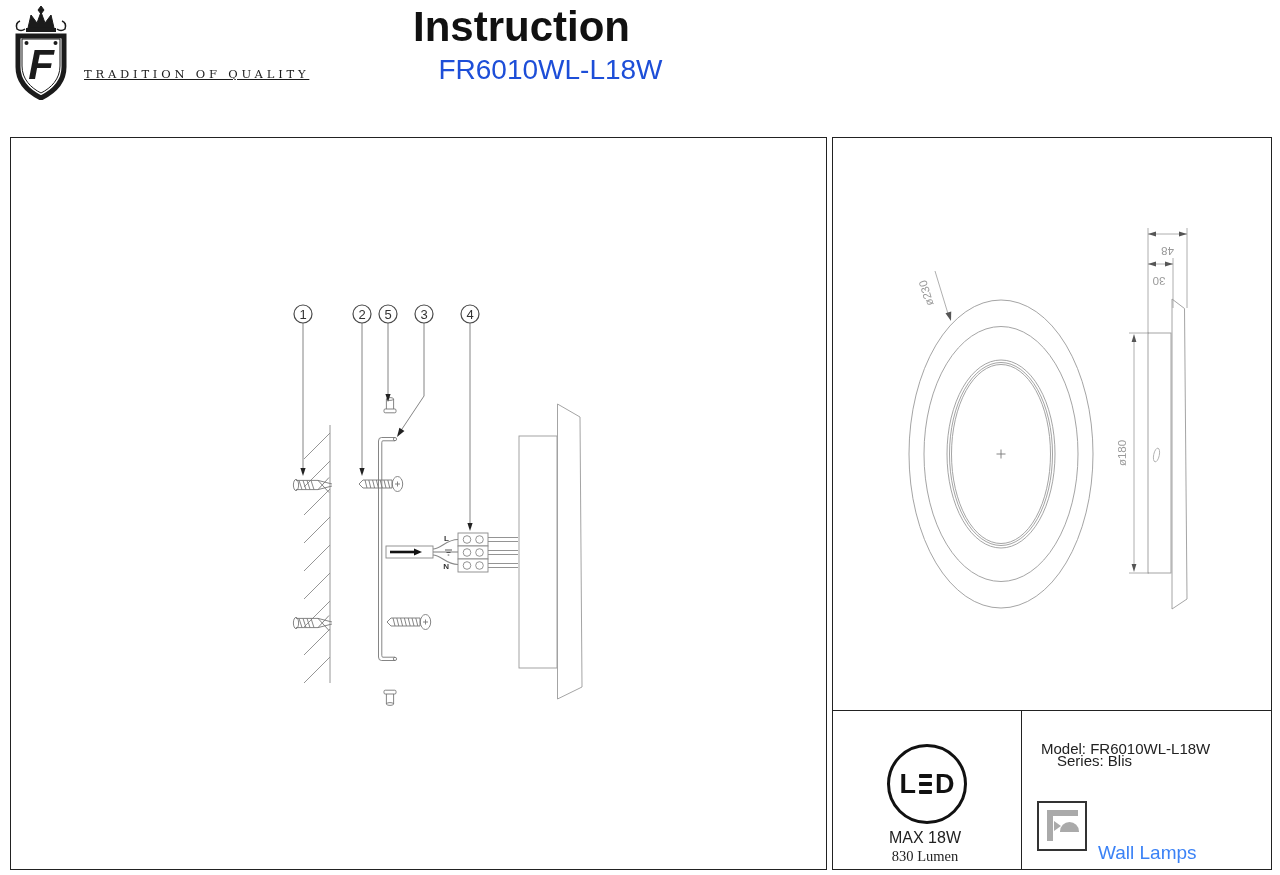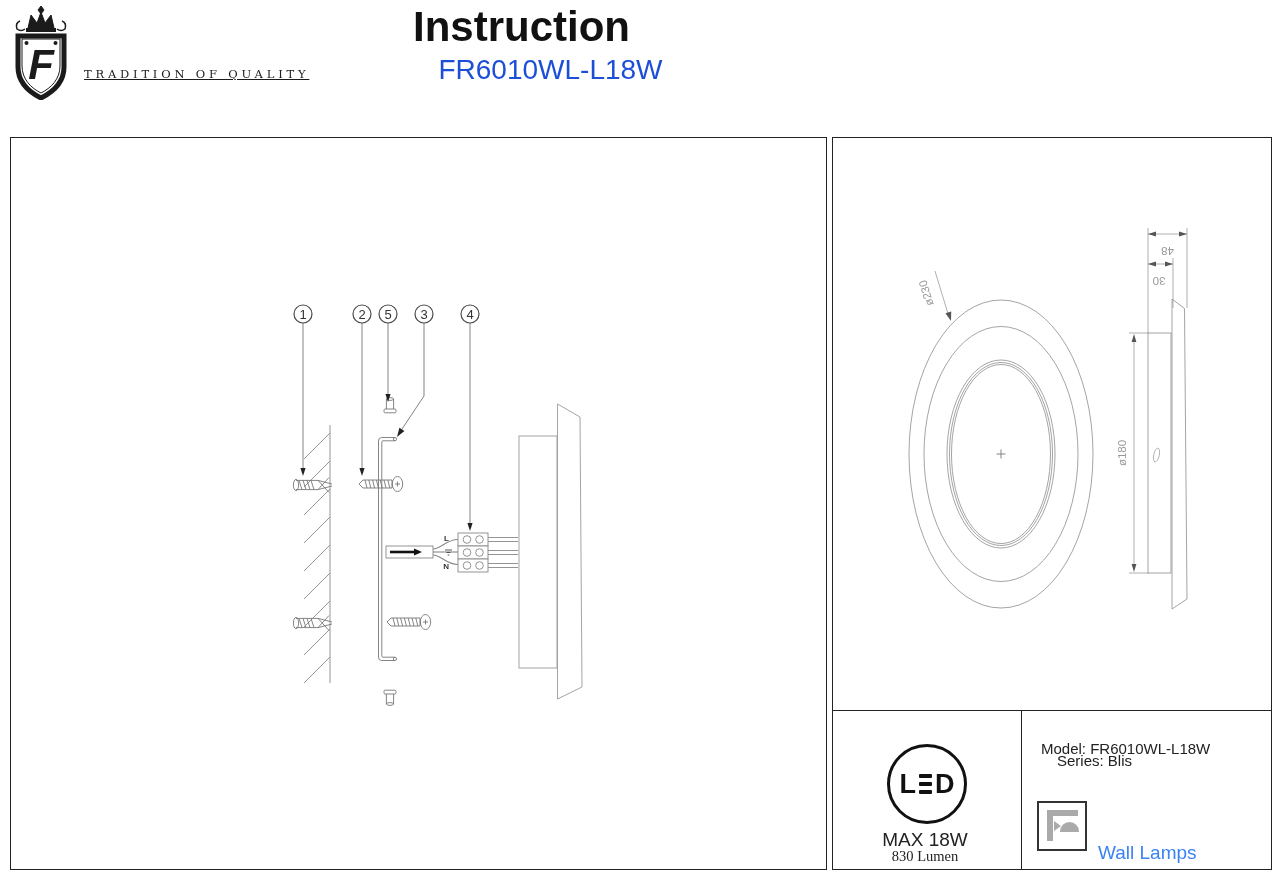--- a/index.html
+++ b/index.html
@@ -19,21 +19,21 @@
   .panel svg{position:absolute;left:0;top:0;}
 
   
   #info-divider-h{position:absolute;left:0;top:572px;width:100%;border-top:1.5px solid #222;}
   #info-divider-v{position:absolute;left:188px;top:572px;height:159px;border-left:1.5px solid #222;}
 
   #led-logo{position:absolute;left:54px;top:606px;width:74px;height:74px;border:3.5px solid #111;border-radius:50%;display:flex;align-items:center;justify-content:center;gap:3px;background:#fff;}
   .led-letter{font-size:27px;font-weight:900;color:#111;font-family:"Liberation Sans",sans-serif;}
   #led-bars{display:flex;flex-direction:column;gap:3.5px;}
   #led-bars span{display:block;width:13px;height:4.5px;background:#111;border-radius:1px;}
-  #max-power{position:absolute;left:21px;top:691px;width:142px;text-align:center;font-size:19px;color:#222;}
+  #max-power{position:absolute;left:21px;top:691px;width:142px;text-align:center;font-size:16px;color:#222;}
   #lumen{position:absolute;left:21px;top:710px;width:142px;text-align:center;font-size:14.5px;color:#222;font-family:Liberation Serif, serif;}
 
   #model-line{position:absolute;left:208px;top:590px;font-size:15px;color:#222;margin-top:12px;}
   #series-line{position:absolute;left:224px;top:614px;font-size:15px;color:#222;}
   #wall-lamp-icon{position:absolute;left:204px;top:663px;width:46px;height:46px;border:2px solid #333;background:#fff;}
   .wl-vbar{position:absolute;left:8px;top:7px;width:6px;height:31px;background:#aaa;}
   .wl-hbar{position:absolute;left:8px;top:7px;width:31px;height:6px;background:#aaa;}
   .wl-tri{position:absolute;left:15px;top:18px;width:0;height:0;border-top:5px solid transparent;border-bottom:5px solid transparent;border-left:7px solid #aaa;}
   .wl-dome{position:absolute;left:21px;top:19px;width:19px;height:10px;background:#aaa;border-radius:10px 10px 0 0;}
   #category-label{position:absolute;left:265px;top:678px;font-size:19px;color:#3b82f6;margin-top:26px;}

